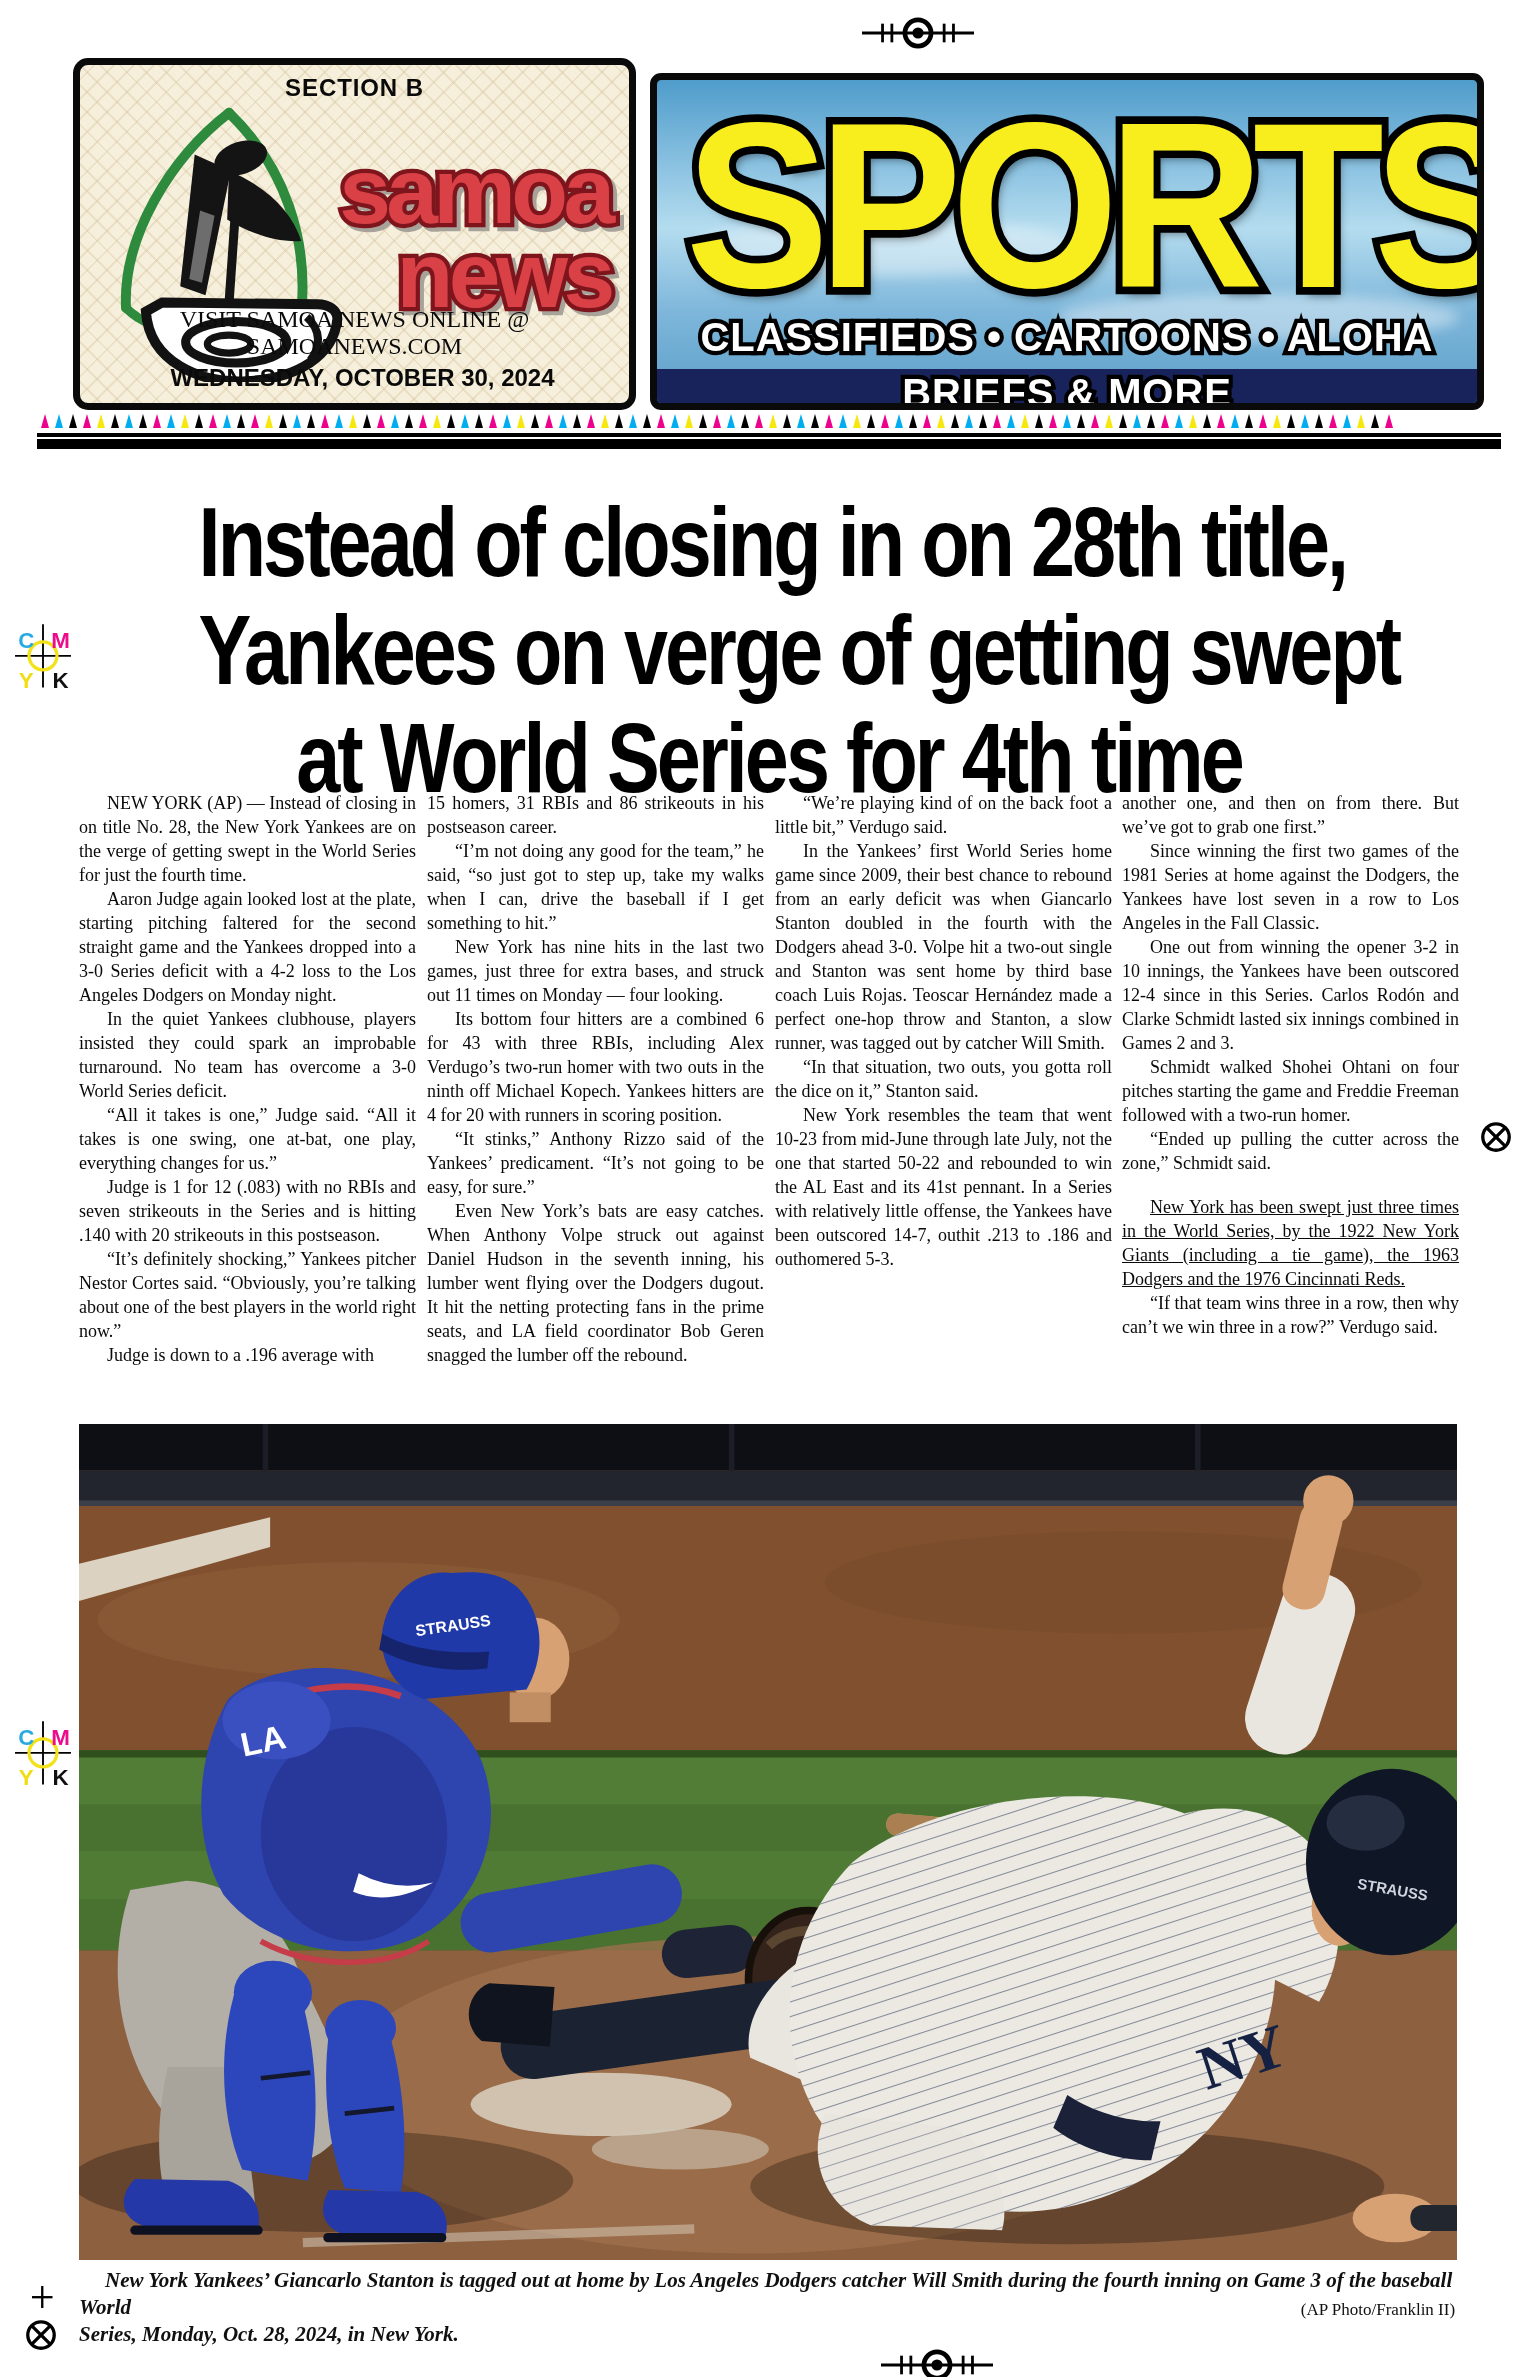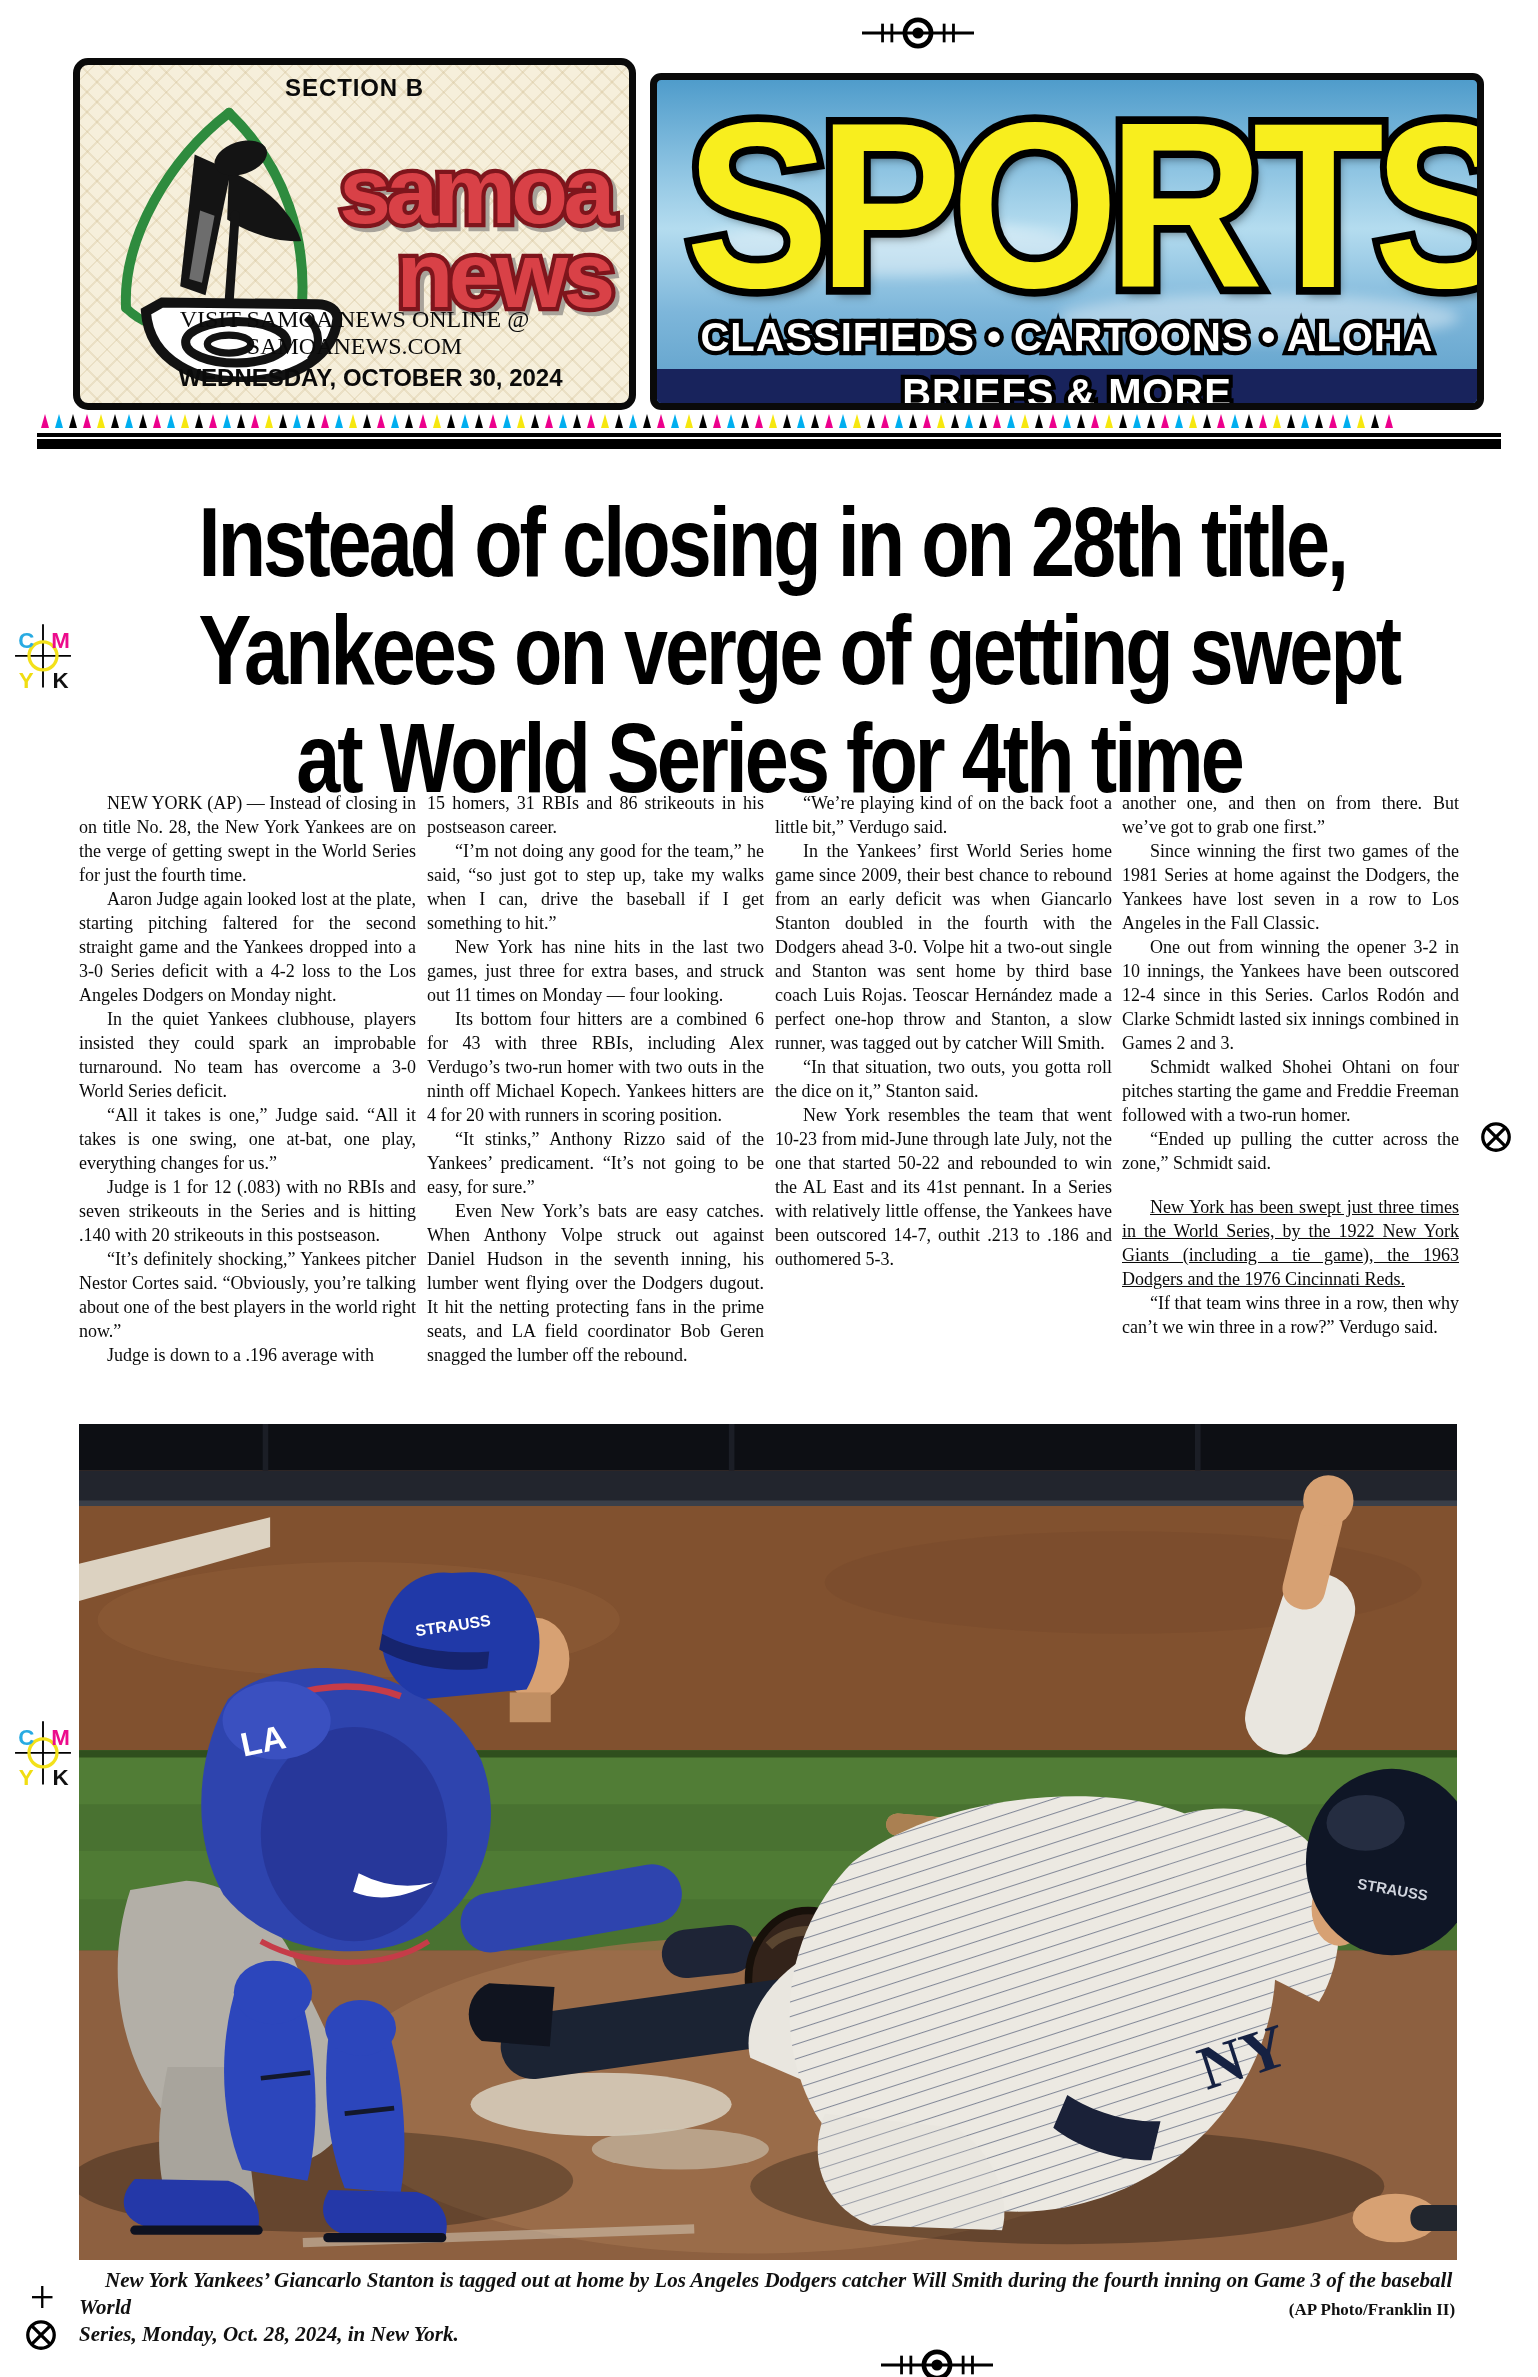--- a/index.html
+++ b/index.html
@@ -19,21 +19,21 @@
   .logo-word{position:absolute;right:18.6px;text-align:right;
     font-family:"Liberation Sans",sans-serif;font-weight:bold;font-size:93px;line-height:80px;letter-spacing:-4.7px;
     filter:drop-shadow(4.7px 4.7px 0 #a8a39a);}
   .logo-word .stk{position:absolute;right:0;top:0;color:#7e151c;-webkit-text-stroke:8.4px #7e151c;
     text-shadow:2.8px 0 0 #7e151c,-2.8px 0 0 #7e151c,0 2.8px 0 #7e151c,0 -2.8px 0 #7e151c;}
   .logo-word .fil{position:relative;color:#d94147;}
   .logo-samoa{top:86px;text-align:center;}
   .logo-news{top:170px;}
   .visit-line{position:absolute;bottom:43px;left:0;width:100%;text-align:center;
     font-family:"Liberation Serif",serif;font-size:24px;}
-  .date-line{position:absolute;bottom:11.2px;left:16px;width:100%;text-align:center;
+  .date-line{position:absolute;bottom:11.2px;left:8px;width:100%;text-align:center;
     font-family:"Liberation Sans",sans-serif;font-weight:bold;font-size:24px;}
 
   
   .mast-right{position:absolute;left:650px;top:73px;width:834px;height:337px;
     border:7.5px solid #0a0a0a;border-radius:11.2px;box-sizing:border-box;overflow:hidden;
     background:linear-gradient(180deg,#4f9ccb 0%,#8ec4e2 28%,#b4dcef 46%,#7db6da 72%,#5d9fc9 100%);}
   .cloud{position:absolute;background:rgba(255,255,255,.4);border-radius:50%;filter:blur(6.5px);}
   .cloud.c1{left:37px;top:140px;width:392px;height:56px;}
   .cloud.c2{left:401px;top:214px;width:401px;height:47px;}
   .sports-title{position:absolute;left:0;right:0;top:1.9px;text-align:center;
@@ -74,21 +74,21 @@
 
   
   .photo{position:absolute;left:79px;top:1424px;width:1378px;height:836px;background:#7d4f33;overflow:hidden;}
   .photo svg{display:block;width:100%;height:100%;}
 
   
   .caption{position:absolute;left:79px;top:2267px;width:1378px;
     font-style:italic;font-weight:bold;font-size:21px;line-height:27px;color:#101010;}
   .caption .l1{display:block;text-indent:26px;}
   .caption .l2{display:block;}
-  .credit{position:absolute;right:1.9px;top:29px;font-style:normal;font-weight:bold;font-size:17px;}
+  .credit{position:absolute;right:1.9px;top:29px;font-style:normal;font-weight:normal;font-size:17px;}
 
   
   .mark{position:absolute;}
   .reg-top{left:862px;top:16px;width:112px;height:34px;}
   .reg-bottom{left:881px;top:2348px;width:112px;height:34px;}
   .cmyk1{left:13px;top:613px;width:60px;height:82px;}
   .cmyk2{left:13px;top:1710px;width:60px;height:82px;}
   .cx-right{left:1479px;top:1120px;width:34px;height:34px;}
   .cx-bl{left:24px;top:2318px;width:34px;height:34px;}
   .plus-bl{left:32px;top:2286px;width:20.5px;height:22.4px;}

